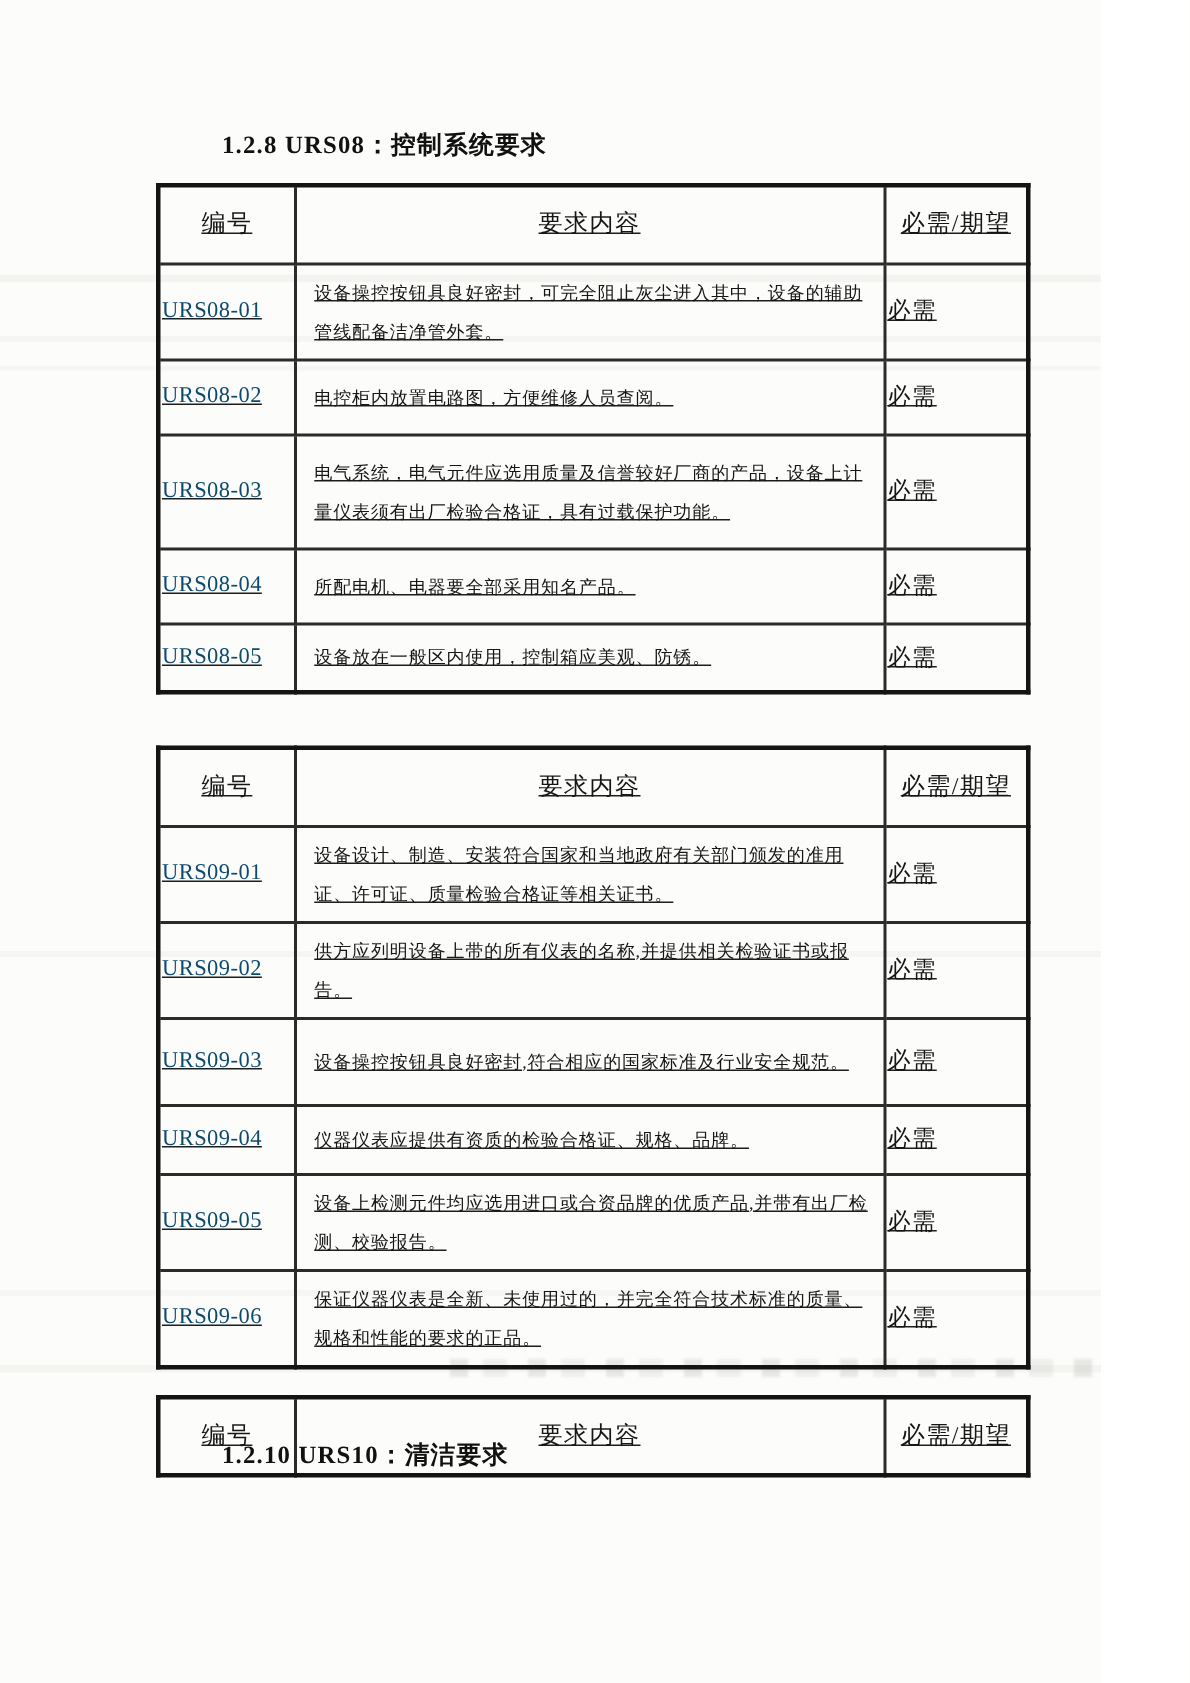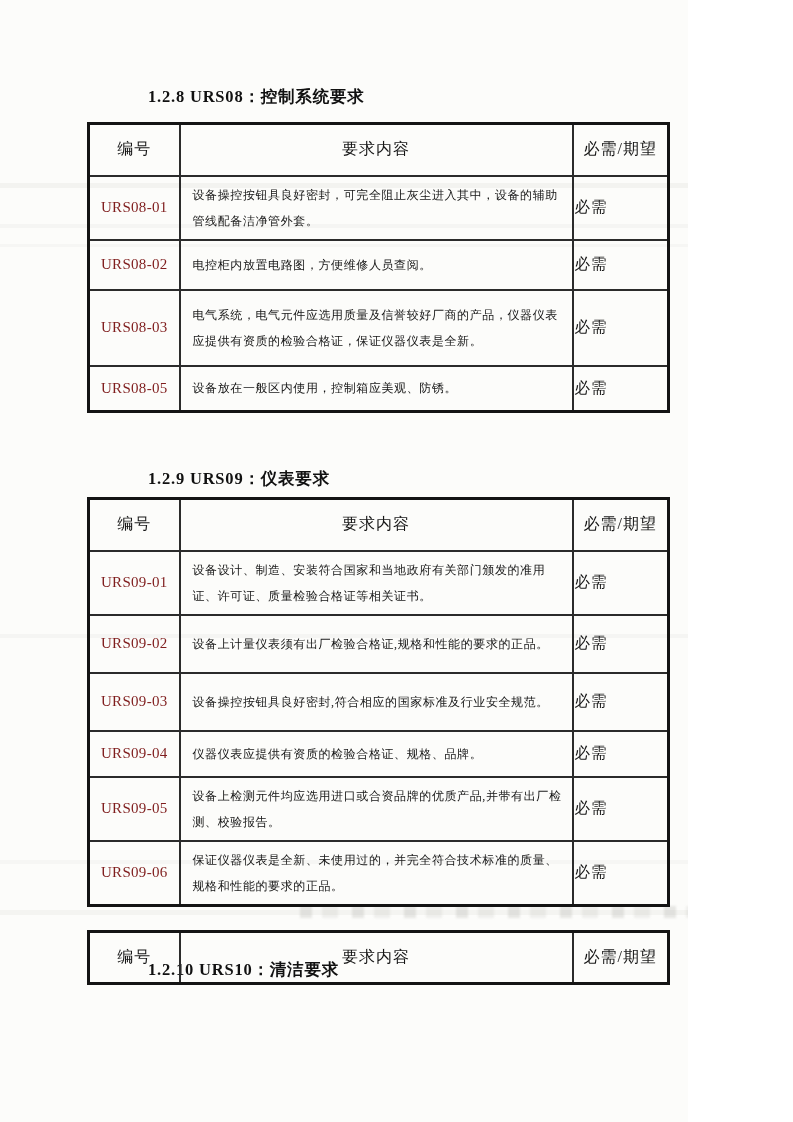--- a/index.html
+++ b/index.html
@@ -3,46 +3,48 @@
 <meta charset="utf-8">
 <style>
   html,body{margin:0;padding:0;}
   .page{
     position:relative;
     width:688px;height:1122px;
     background:#fcfcfa;
     overflow:hidden;
     font-family:"Liberation Serif","DejaVu Serif",serif;
     color:#1d1d1d;
+    padding-left:46px;
   }
   .section-heading{
     position:absolute;left:148px;
     font-size:16.5px;font-weight:700;letter-spacing:0.8px;
     color:#111;white-space:nowrap;
   }
   .urs-table{
-    position:absolute;left:87px;width:580px;
+    position:absolute;left:104px;width:580px;
     border-collapse:collapse;table-layout:fixed;
     background:transparent;
+    text-decoration:underline;
   }
   .urs-table td,.urs-table th{
     border:2px solid #2b2b2b;
     vertical-align:middle;
     font-weight:400;
     overflow:hidden;
   }
   .urs-table{border:3px solid #141414;}
   .col-id{width:91px;}
   .col-content{width:393px;}
   .col-flag{width:96px;}
   th.head-cell{
     font-size:16px;letter-spacing:1px;text-align:center;color:#161616;
   }
   td.id-cell{
-    text-align:center;font-size:15px;letter-spacing:0.3px;color:#7f1d1d;
+    text-align:left;font-size:15px;letter-spacing:0.3px;color:#0c4a6e;
   }
   td.content-cell{
     text-align:left;font-size:12px;line-height:26px;
     padding:5px 8px 5px 12px;letter-spacing:0.6px;color:#161616;
   }
   td.flag-cell{
     text-align:left;font-size:15.5px;letter-spacing:1px;color:#161616;
   }
   
   .streak{position:absolute;left:0;width:793px;background:#ebebe8;opacity:.55;}
@@ -88,53 +90,57 @@
       <td class="content-cell">设备操控按钮具良好密封，可完全阻止灰尘进入其中，设备的辅助管线配备洁净管外套。</td>
       <td class="flag-cell">必需</td>
     </tr>
     <tr style="height:50px;">
       <td class="id-cell">URS08-02</td>
       <td class="content-cell">电控柜内放置电路图，方便维修人员查阅。</td>
       <td class="flag-cell">必需</td>
     </tr>
     <tr style="height:76px;">
       <td class="id-cell">URS08-03</td>
-      <td class="content-cell">电气系统，电气元件应选用质量及信誉较好厂商的产品，仪器仪表应提供有资质的检验合格证，保证仪器仪表是全新。</td>
+      <td class="content-cell">电气系统，电气元件应选用质量及信誉较好厂商的产品，设备上计量仪表须有出厂检验合格证，具有过载保护功能。</td>
+      <td class="flag-cell">必需</td>
+    </tr>
+    <tr style="height:50px;">
+      <td class="id-cell">URS08-04</td>
+      <td class="content-cell">所配电机、电器要全部采用知名产品。</td>
       <td class="flag-cell">必需</td>
     </tr>
     <tr style="height:46px;">
       <td class="id-cell">URS08-05</td>
       <td class="content-cell">设备放在一般区内使用，控制箱应美观、防锈。</td>
       <td class="flag-cell">必需</td>
     </tr>
   </tbody>
     </table>
 
-  <div class="section-heading" style="top:468px;">1.2.9 URS09：仪表要求</div>
 
   <table class="urs-table" style="top:497px;">
     <colgroup>
         <col class="col-id">
         <col class="col-content">
         <col class="col-flag">
       </colgroup>
     <tbody>
         <tr style="height:52px;">
       <th class="head-cell">编号</th>
       <th class="head-cell">要求内容</th>
       <th class="head-cell">必需/期望</th>
     </tr>
     <tr style="height:62px;">
       <td class="id-cell">URS09-01</td>
       <td class="content-cell">设备设计、制造、安装符合国家和当地政府有关部门颁发的准用证、许可证、质量检验合格证等相关证书。</td>
       <td class="flag-cell">必需</td>
     </tr>
     <tr style="height:58px;">
       <td class="id-cell">URS09-02</td>
-      <td class="content-cell">设备上计量仪表须有出厂检验合格证,规格和性能的要求的正品。</td>
+      <td class="content-cell">供方应列明设备上带的所有仪表的名称,并提供相关检验证书或报告。</td>
       <td class="flag-cell">必需</td>
     </tr>
     <tr style="height:58px;">
       <td class="id-cell">URS09-03</td>
       <td class="content-cell">设备操控按钮具良好密封,符合相应的国家标准及行业安全规范。</td>
       <td class="flag-cell">必需</td>
     </tr>
     <tr style="height:46px;">
       <td class="id-cell">URS09-04</td>
       <td class="content-cell">仪器仪表应提供有资质的检验合格证、规格、品牌。</td>

